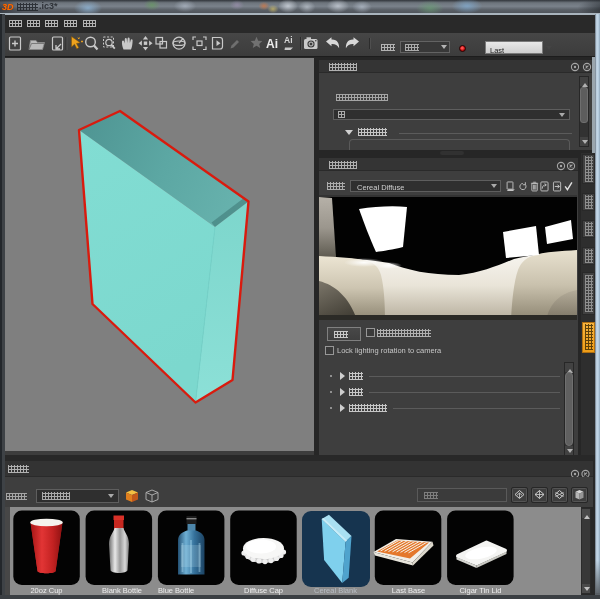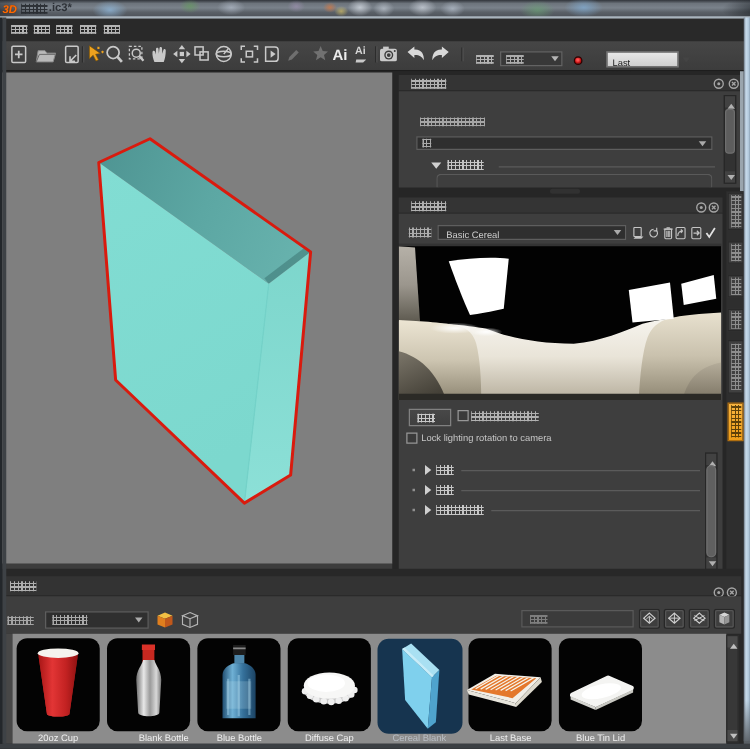--- a/index.html
+++ b/index.html
@@ -184,21 +184,21 @@
 <svg class="abs" style="left:554px;top:160px;" width="26" height="12" id="p2icons">
  <circle cx="7" cy="6" r="3.6" fill="none" stroke="#a5a5a5" stroke-width="1.1"></circle>
  <circle cx="7" cy="6" r="1.2" fill="#a5a5a5"></circle>
  <circle cx="17" cy="6" r="3.6" fill="none" stroke="#a5a5a5" stroke-width="1.1"></circle>
  <path d="M15.6,4.6 l2.8,2.8 m0,-2.8 l-2.8,2.8" stroke="#a5a5a5" stroke-width="1.1"></path>
 </svg>
 <div class="abs" style="left:319px;top:171px;width:259px;height:285px;background:#3e3e3e;"></div>
 
 <div class="cn" style="left:327px;top:182px;width:18px;height:8px;color:#c0c0c0;"></div>
 <div class="abs" style="left:350px;top:180px;width:151px;height:12px;background:#2f2f2f;border:1px solid #5e5e5e;"></div>
-<div class="abs" style="left:357px;top:182.5px;font:7.5px 'Liberation Sans';color:#cfcfcf;">Basic Cereal</div>
+<div class="abs" style="left:357px;top:182.5px;font:7.5px 'Liberation Sans';color:#cfcfcf;">Cereal Diffuse</div>
 <div class="abs" style="left:491px;top:184px;width:0;height:0;border:3px solid transparent;border-top:4px solid #aaa;"></div>
 <svg class="abs" style="left:500px;top:178px;" width="78" height="16" id="scicons">
  <g transform="translate(3.5,0.8) scale(0.9)">
  <g stroke="#c5c5c5" fill="none" stroke-width="1">
 
   <rect x="4" y="3.5" width="6.5" height="8" rx="0.5"></rect>
   <path d="M5.5,11.5 l-1.8,2 h7 l1.8,-2" fill="#c5c5c5" stroke="none"></path>
 
   <path d="M21.5,5.2 a3.4,3.4 0 1 0 2.5,1"></path>
   <path d="M24.3,3.8 v2.8 h-2.8" stroke-width="1"></path>
@@ -456,26 +456,26 @@
  </g>
  <path d="M363.5,45 L402.5,55.5 L403,58.5 L365,48.5 Z" fill="#e8e5dc"></path>
  <path d="M402.5,55.5 L422.5,34.8 L423.5,38.5 L403,58.5 Z" fill="#ddd9cd"></path>
 
  <path d="M448,49 L476.5,35.5 L495,43.5 L466.5,56.5 Z" fill="#f4f4f2" stroke="#f4f4f2" stroke-width="4" stroke-linejoin="round"></path>
  <path d="M446.5,50 L466.5,58.5 L466.5,61 L446.5,52.5 Z" fill="#d5d5d0"></path>
  <path d="M466.5,58.5 L496.5,44.5 L496.5,47 L466.5,61 Z" fill="#c8c8c2"></path>
  <ellipse cx="471" cy="46" rx="16" ry="5.5" fill="#ffffff" transform="rotate(-12 471 46)"></ellipse>
 </svg>
 <div class="abs" style="left:13px;top:586px;width:67px;text-align:center;font:7.5px 'Liberation Sans';color:#efefef;">20oz Cup</div>
-<div class="abs" style="left:84px;top:586px;width:67px;text-align:right;font:7.5px 'Liberation Sans';color:#efefef;">Blank Bottle</div>
-<div class="abs" style="left:158px;top:586px;width:67px;text-align:center;font:7.5px 'Liberation Sans';color:#efefef;">Blue Bottle</div>
+<div class="abs" style="left:102px;top:586px;width:67px;text-align:left;font:7.5px 'Liberation Sans';color:#efefef;">Blank Bottle</div>
+<div class="abs" style="left:158px;top:586px;width:67px;font:7.5px 'Liberation Sans';color:#efefef;">Blue Bottle</div>
 <div class="abs" style="left:230px;top:586px;width:67px;text-align:center;font:7.5px 'Liberation Sans';color:#efefef;">Diffuse Cap</div>
 <div class="abs" style="left:302px;top:586px;width:67px;text-align:center;font:7.5px 'Liberation Sans';color:#b8bdc3;">Cereal Blank</div>
 <div class="abs" style="left:375px;top:586px;width:67px;text-align:center;font:7.5px 'Liberation Sans';color:#efefef;">Last Base</div>
-<div class="abs" style="left:447px;top:586px;width:67px;text-align:center;font:7.5px 'Liberation Sans';color:#efefef;">Blue Tin Lid</div>
+<div class="abs" style="left:447px;top:586px;width:67px;text-align:center;font:7.5px 'Liberation Sans';color:#efefef;">Cigar Tin Lid</div>
 
 <div class="abs" style="left:581px;top:508px;width:10px;height:86px;background:#383838;border:1px solid #2b2b2b;"></div>
 <div class="abs" style="left:582px;top:509px;width:8px;height:9px;background:#4a4a4a;"></div>
 <div class="abs" style="left:584px;top:512px;width:0;height:0;border:3px solid transparent;border-bottom:4px solid #c0c0c0;"></div>
 <div class="abs" style="left:582px;top:584px;width:8px;height:9px;background:#4a4a4a;"></div>
 <div class="abs" style="left:584px;top:587px;width:0;height:0;border:3px solid transparent;border-top:4px solid #c0c0c0;"></div>
 
 <div class="abs" style="left:0;top:595px;width:600px;height:4px;background:#3b3f43;"></div>
 
 <div class="abs" style="left:0;top:14px;width:2px;height:581px;background:#23272b;"></div>

